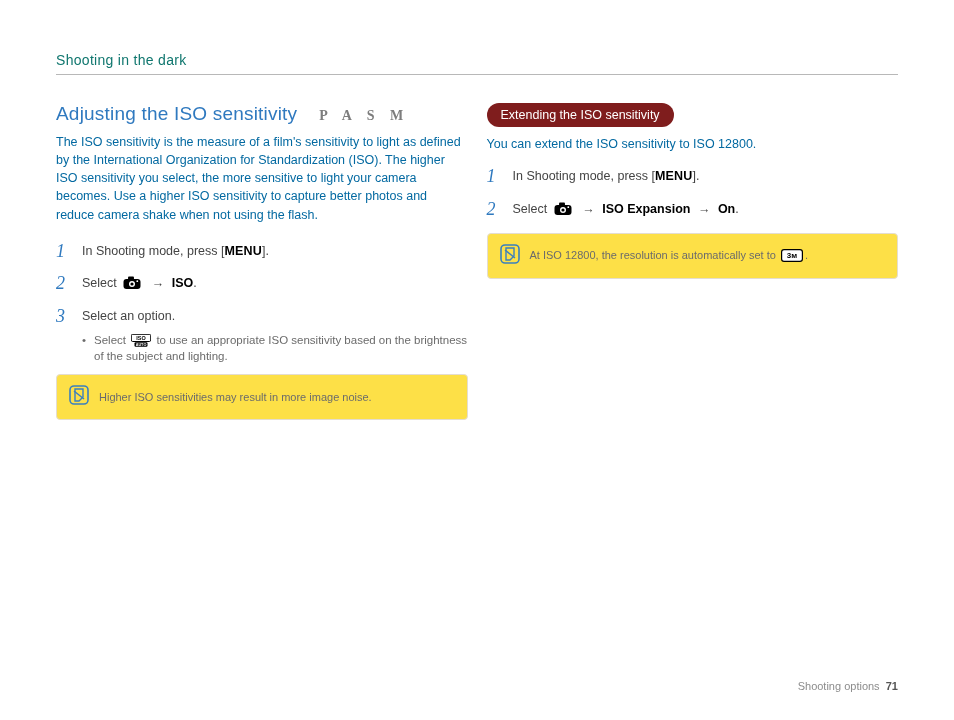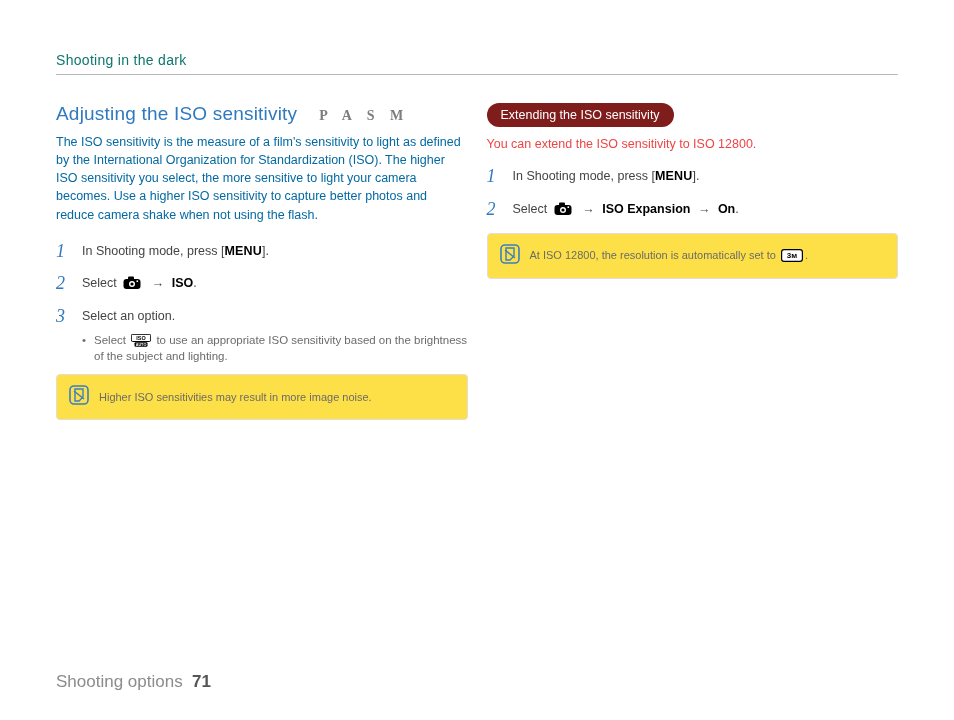--- a/index.html
+++ b/index.html
@@ -20,23 +20,23 @@
   .step .txt .bold { font-weight: 700; color: #000; }
   .icon-cam { display: inline-flex; vertical-align: -3px; margin: 0 3px; }
   .arrow { display: inline-block; margin: 0 4px; }
   .sub-bullet { display: flex; gap: 8px; margin: 4px 0 0 26px; font-size: 11.5px; color: #6b6b6b; line-height: 1.4; }
   .sub-bullet .dot { flex: none; }
   .icon-isoauto { display: inline-flex; vertical-align: -3px; margin: 0 2px; }
   .note-box { display: flex; align-items: center; gap: 10px; background: #fde047; border: 1px solid #e4ddd0; border-radius: 4px; padding: 10px 12px; margin-top: 10px; }
   .note-box .note-icon { flex: none; }
   .note-box .note-text { font-size: 11px; color: #6b6b6b; }
   .pill { display: inline-block; background: #7f1d1d; color: #fff; font-size: 12.5px; padding: 5px 14px; border-radius: 14px; margin-bottom: 10px; }
-  .right-intro { font-size: 12.5px; color: #ef4444; margin-bottom: 16px; }
+  .right-intro { font-size: 12.5px; color: #0369a1; margin-bottom: 16px; }
   .icon-3m { display: inline-flex; vertical-align: -3px; margin: 0 2px; }
-  .footer { text-align: left; font-size: 17px; color: #8c8c8c; padding-top: 10px; }
+  .footer { text-align: right; font-size: 11px; color: #8c8c8c; padding-top: 10px; }
   .footer .pageno { font-weight: 700; color: #555; }
 </style>
 </head>
 <body>
 
 <div class="page">
   <div class="header">Shooting in the dark</div>
 
   <div class="columns">
 

